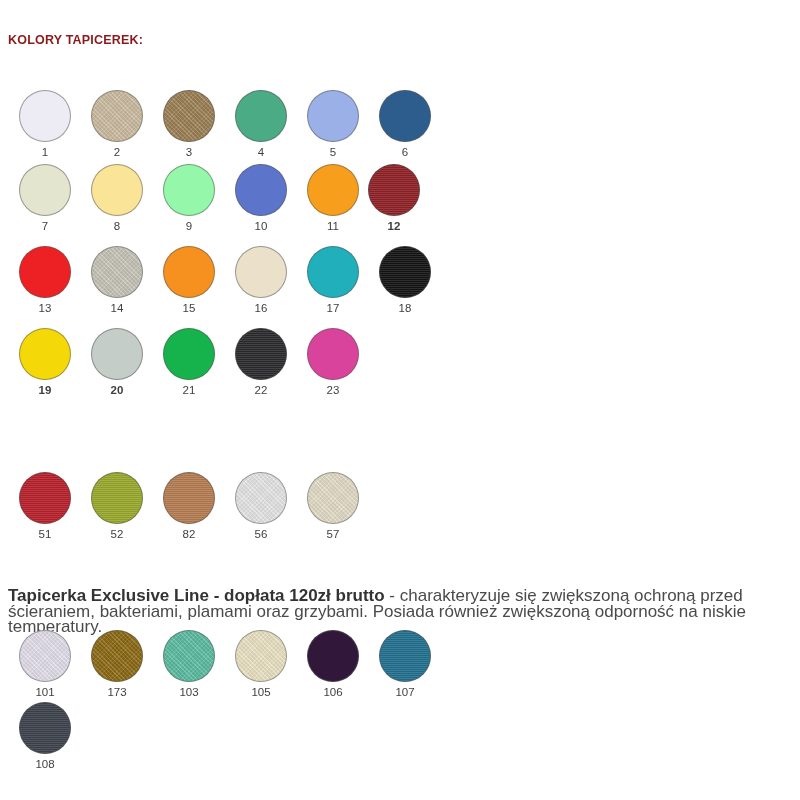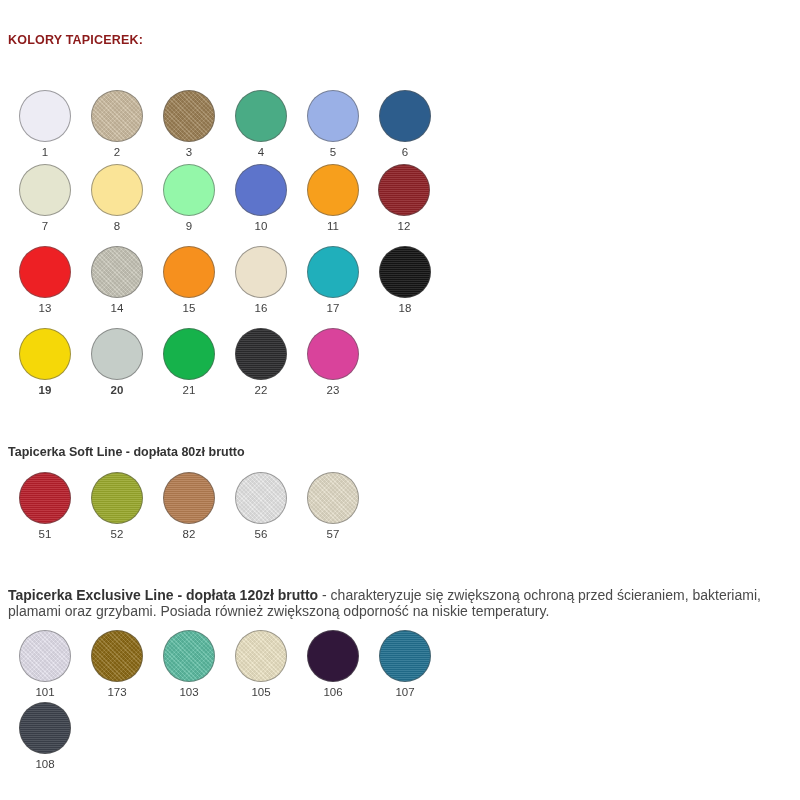--- a/index.html
+++ b/index.html
@@ -45,21 +45,21 @@
     white-space: nowrap;
   }
   #heading-standard { top: 62px; }
   #heading-soft     { top: 445px; }
 
   .section-heading-block {
     position: absolute;
     left: 8px;
     top: 588px;
     width: 785px;
-    font-size: 14px;
+    font-size: 17px;
     line-height: 15.5px;
     color: #4a4a4a;
   }
   .section-heading-block .lead {
     font-weight: bold;
     color: #333333;
   }
 
   
   .swatch-row {
@@ -122,21 +122,20 @@
   #row-excl-2 { top: 702px; }
 </style>
 </head>
 <body>
 
 <div class="page">
 
   <div class="main-heading">KOLORY TAPICEREK:</div>
 
 
-  <div class="section-heading" id="heading-soft">Tapicerka Soft Line - dopłata 80zł brutto</div>
 
   <div class="section-heading-block">
     <span class="lead">Tapicerka Exclusive Line - dopłata 120zł brutto</span><span> - charakteryzuje się zwiększoną ochroną przed ścieraniem, bakteriami, plamami oraz grzybami. Posiada również zwiększoną odporność na niskie temperatury.</span>
   </div>
 
   <div class="swatch-row" id="row-std-1">
       <div class="swatch tex-smooth" style="left: 17px;">
         <div class="disc" style="background: rgb(237, 236, 244);"></div>
         <div class="num">1</div>
       </div>
@@ -175,21 +174,21 @@
         <div class="num">9</div>
       </div>
       <div class="swatch tex-smooth" style="left: 233px;">
         <div class="disc" style="background: rgb(93, 116, 203);"></div>
         <div class="num">10</div>
       </div>
       <div class="swatch tex-smooth" style="left: 305px;">
         <div class="disc" style="background: rgb(247, 159, 28);"></div>
         <div class="num">11</div>
       </div>
-      <div class="swatch tex-weave" style="left: 376px;">
+      <div class="swatch tex-weave" style="left: 366px; font-weight: bold;">
         <div class="disc" style="background: rgb(141, 33, 38);"></div>
         <div class="num">12</div>
       </div>
     </div>
   <div class="swatch-row" id="row-std-3">
       <div class="swatch tex-smooth" style="left: 17px;">
         <div class="disc" style="background: rgb(237, 32, 36);"></div>
         <div class="num">13</div>
       </div>
       <div class="swatch tex-grain" style="left: 89px;">

